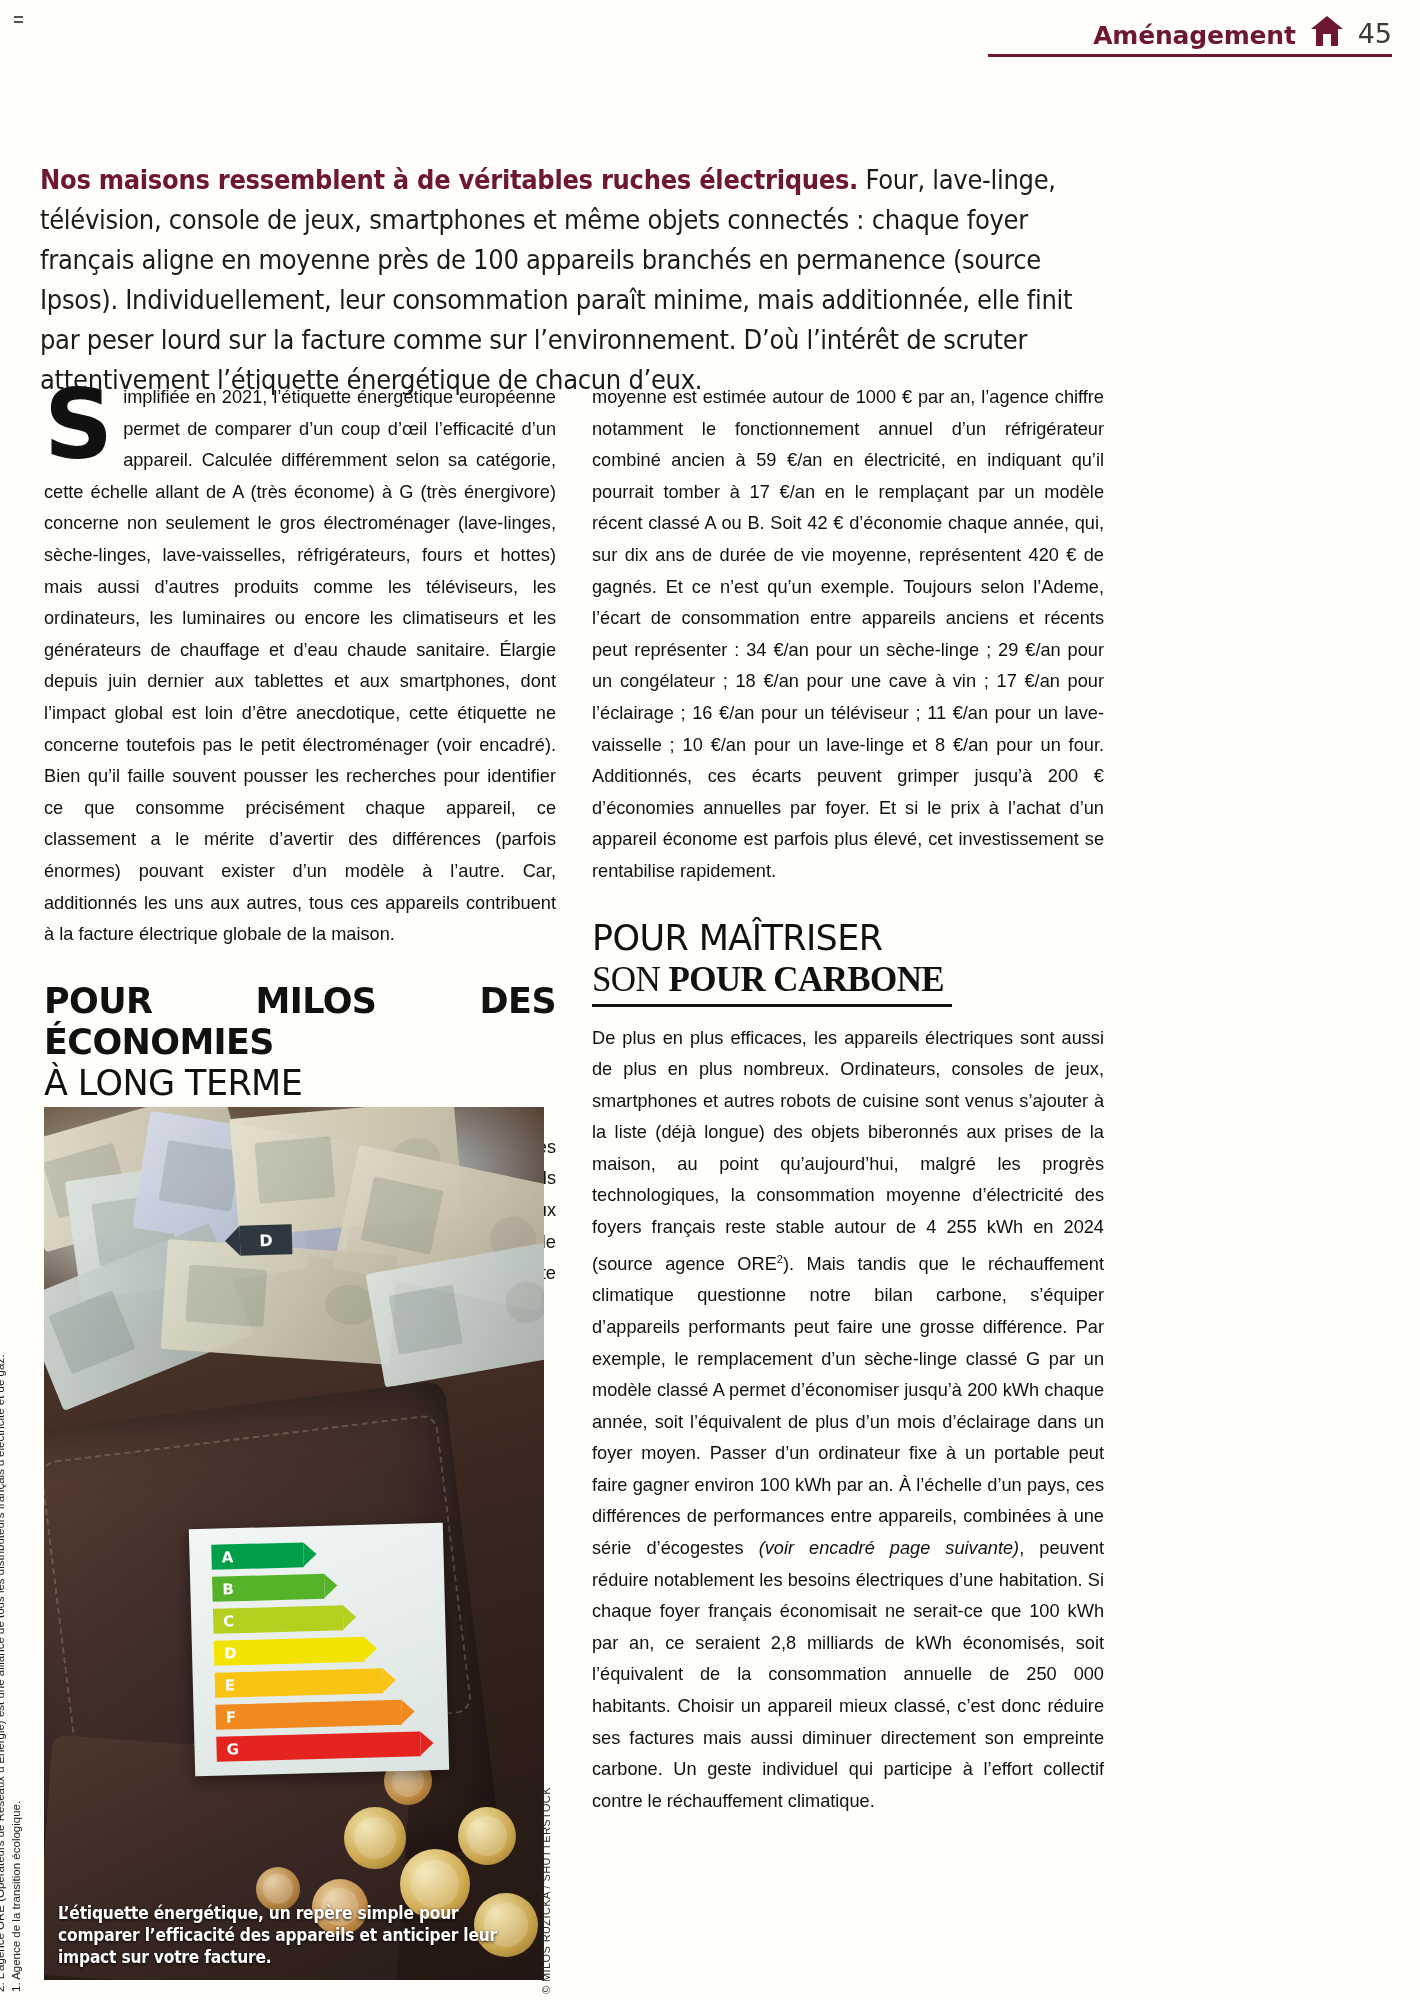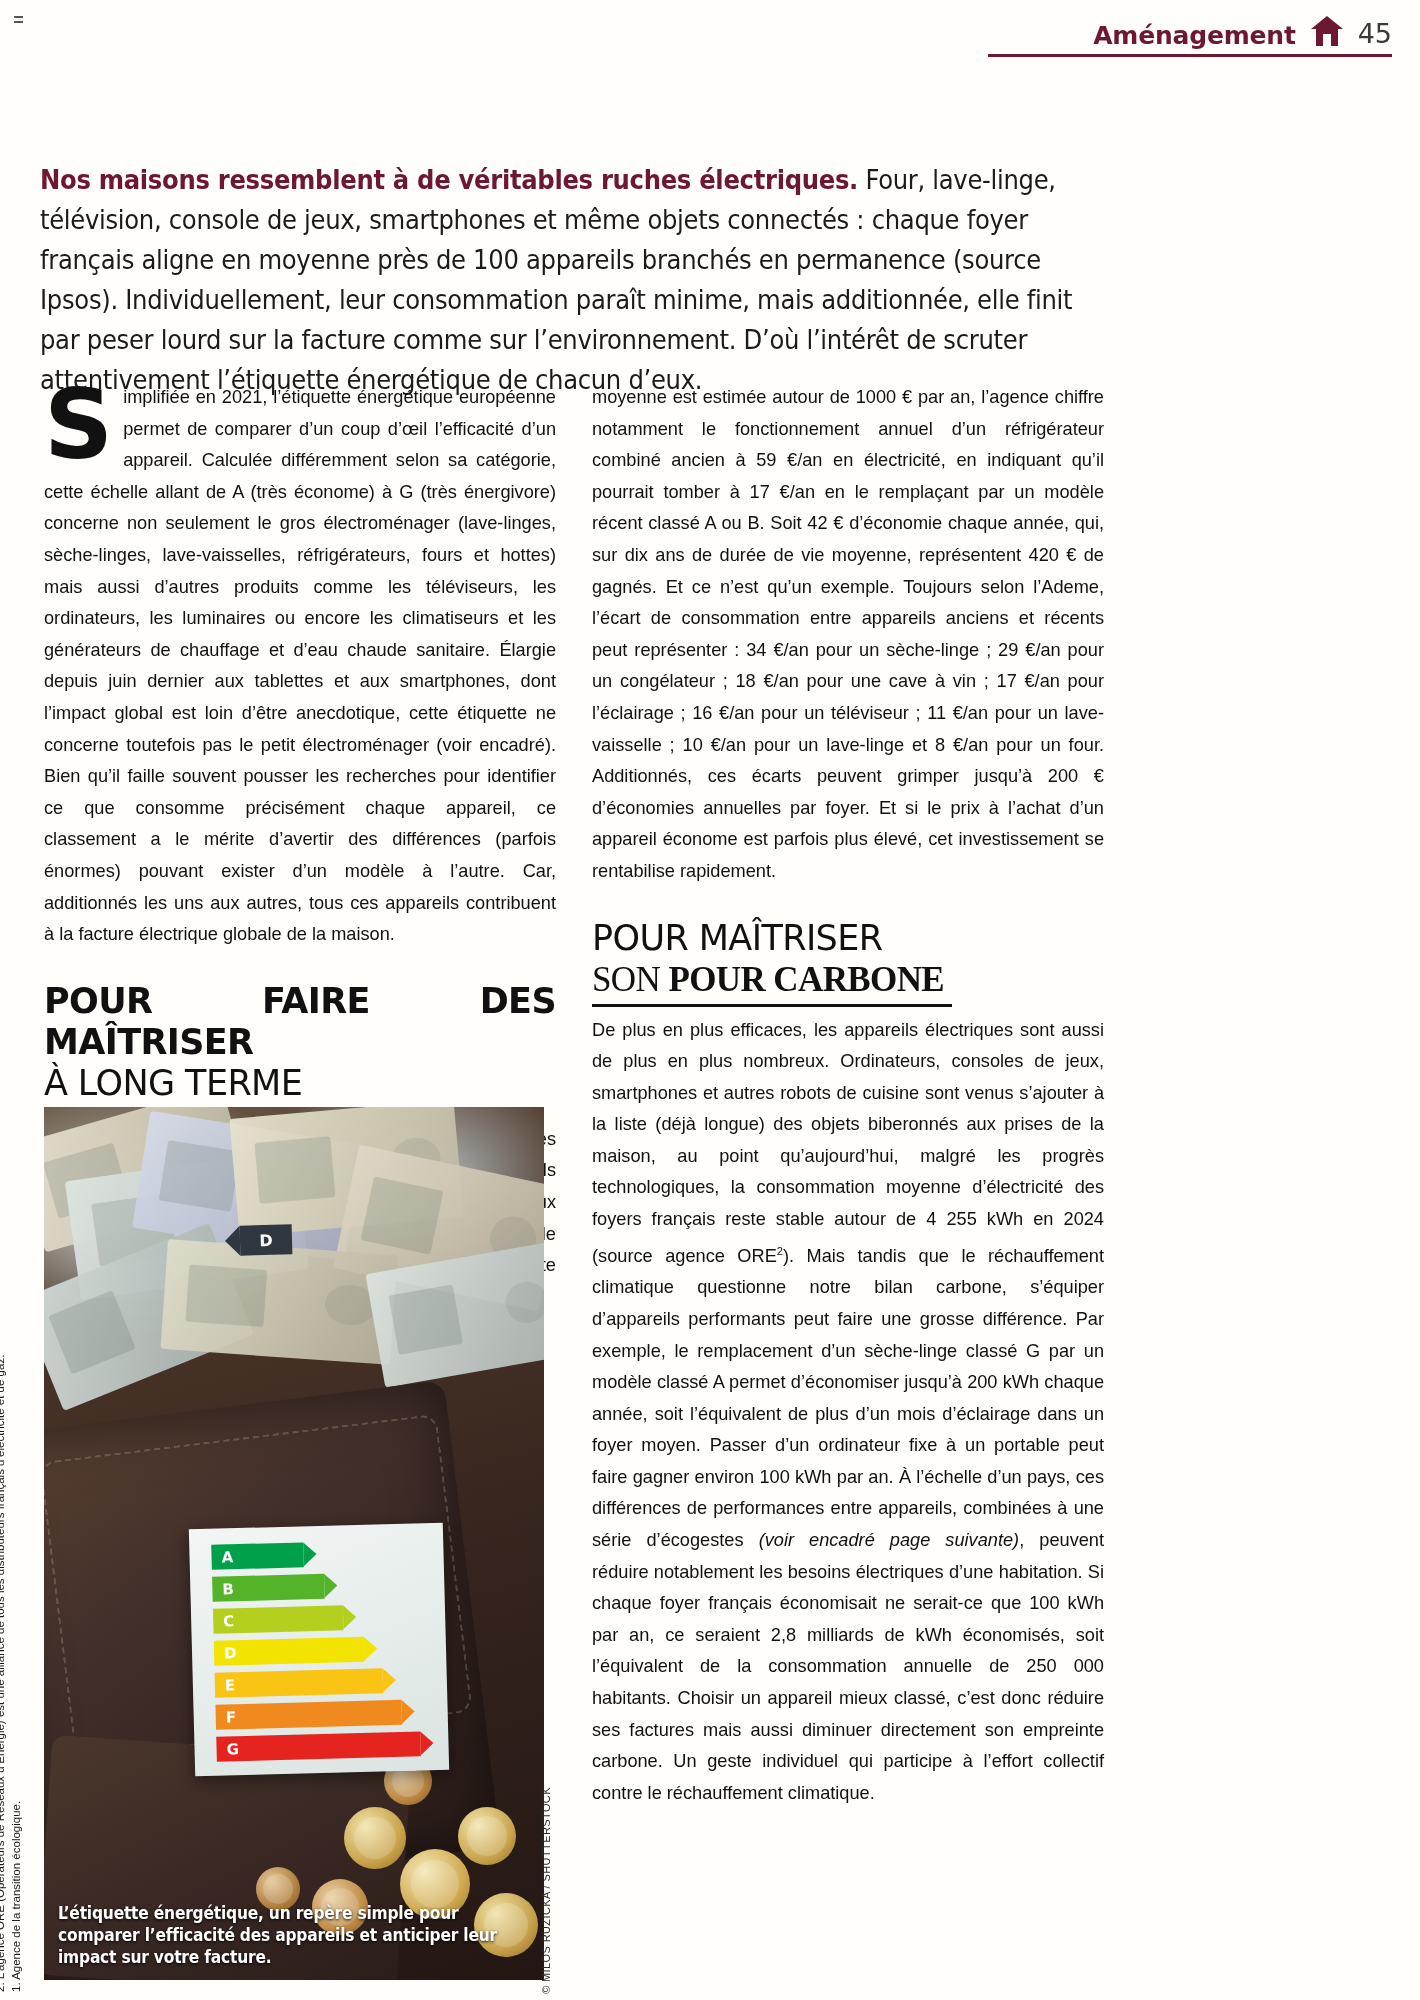--- a/index.html
+++ b/index.html
@@ -58,21 +58,21 @@
   .col p.first { position: relative; }
 
   .dropcap {
     float: left;
     font-family: "DejaVu Sans", sans-serif;
     font-size: 96px; line-height: 80px; font-weight: bold;
     margin: 3px 10px -2px 0; color: #111;
   }
 
   
-  .sec-head { margin-top: 30px; margin-bottom: 8px; }
+  .sec-head { margin-top: 30px; margin-bottom: 16px; }
   .sec-head .l1, .sec-head .l2 {
     font-family: "DejaVu Sans", sans-serif;
     font-size: 35px; line-height: 41px;
     letter-spacing: -0.6px; color: #111; display: block;
   }
   .sec-head .bold { font-weight: bold; }
   .sec-head .light { font-weight: normal; }
   .sec-head .rule { height: 3px; background: #111; margin-top: 4px; }
   .sec-head.h1 .rule { width: 300px; }
   .sec-head.h2 .rule { width: 360px; }
@@ -218,21 +218,21 @@
   <div class="standfirst">
     <b>Nos maisons ressemblent à de véritables ruches électriques.</b><span> Four, lave-linge, télévision, console de jeux, smartphones et même objets connectés : chaque foyer français aligne en moyenne près de 100 appareils branchés en permanence (source Ipsos). Individuellement, leur consommation paraît minime, mais additionnée, elle finit par peser lourd sur la facture comme sur l’environnement. D’où l’intérêt de scruter attentivement l’étiquette énergétique de chacun d’eux.</span>
   </div>
 
   <div class="col col-left">
     <p class="first">
       <span class="dropcap">S</span><span>implifiée en 2021, l’étiquette énergétique européenne permet de comparer d’un coup d’œil l’efficacité d’un appareil. Calculée différemment selon sa catégorie, cette échelle allant de A (très économe) à G (très énergivore) concerne non seulement le gros électroménager (lave-linges, sèche-linges, lave-vaisselles, réfrigérateurs, fours et hottes) mais aussi d’autres produits comme les téléviseurs, les ordinateurs, les luminaires ou encore les climatiseurs et les générateurs de chauffage et d’eau chaude sanitaire. Élargie depuis juin dernier aux tablettes et aux smartphones, dont l’impact global est loin d’être anecdotique, cette étiquette ne concerne toutefois pas le petit électroménager (voir encadré). Bien qu’il faille souvent pousser les recherches pour identifier ce que consomme précisément chaque appareil, ce classement a le mérite d’avertir des différences (parfois énormes) pouvant exister d’un modèle à l’autre. Car, additionnés les uns aux autres, tous ces appareils contribuent à la facture électrique globale de la maison.</span>
     </p>
 
     <div class="sec-head h1">
-      <span class="l1 bold">POUR FAIRE DES MAÎTRISER</span>
+      <span class="l1 bold">POUR MILOS DES ÉCONOMIES</span>
       <span class="l2 light">À LONG TERME</span>
       <div class="rule"></div>
     </div>
 
     <p><span>Dans une étude publiée cette année, l’Ademe</span><sup>1</sup><span> décortique les consommations électriques annuelles d’une série d’appareils domestiques d’ancienne génération avant de les comparer aux scores des modèles les plus efficaces du marché. Hormis le chauffage et les ballons d’eau chaude, dont l’exorbitante facture</span></p>
   </div>
 
   <div class="col col-right">
     <p>moyenne est estimée autour de 1000 € par an, l’agence chiffre notamment le fonctionnement annuel d’un réfrigérateur combiné ancien à 59 €/an en électricité, en indiquant qu’il pourrait tomber à 17 €/an en le remplaçant par un modèle récent classé A ou B. Soit 42 € d’économie chaque année, qui, sur dix ans de durée de vie moyenne, représentent 420 € de gagnés. Et ce n’est qu’un exemple. Toujours selon l’Ademe, l’écart de consommation entre appareils anciens et récents peut représenter : 34 €/an pour un sèche-linge ; 29 €/an pour un congélateur ; 18 €/an pour une cave à vin ; 17 €/an pour l’éclairage ; 16 €/an pour un téléviseur ; 11 €/an pour un lave-vaisselle ; 10 €/an pour un lave-linge et 8 €/an pour un four. Additionnés, ces écarts peuvent grimper jusqu’à 200 € d’économies annuelles par foyer. Et si le prix à l’achat d’un appareil économe est parfois plus élevé, cet investissement se rentabilise rapidement.</p>
 

